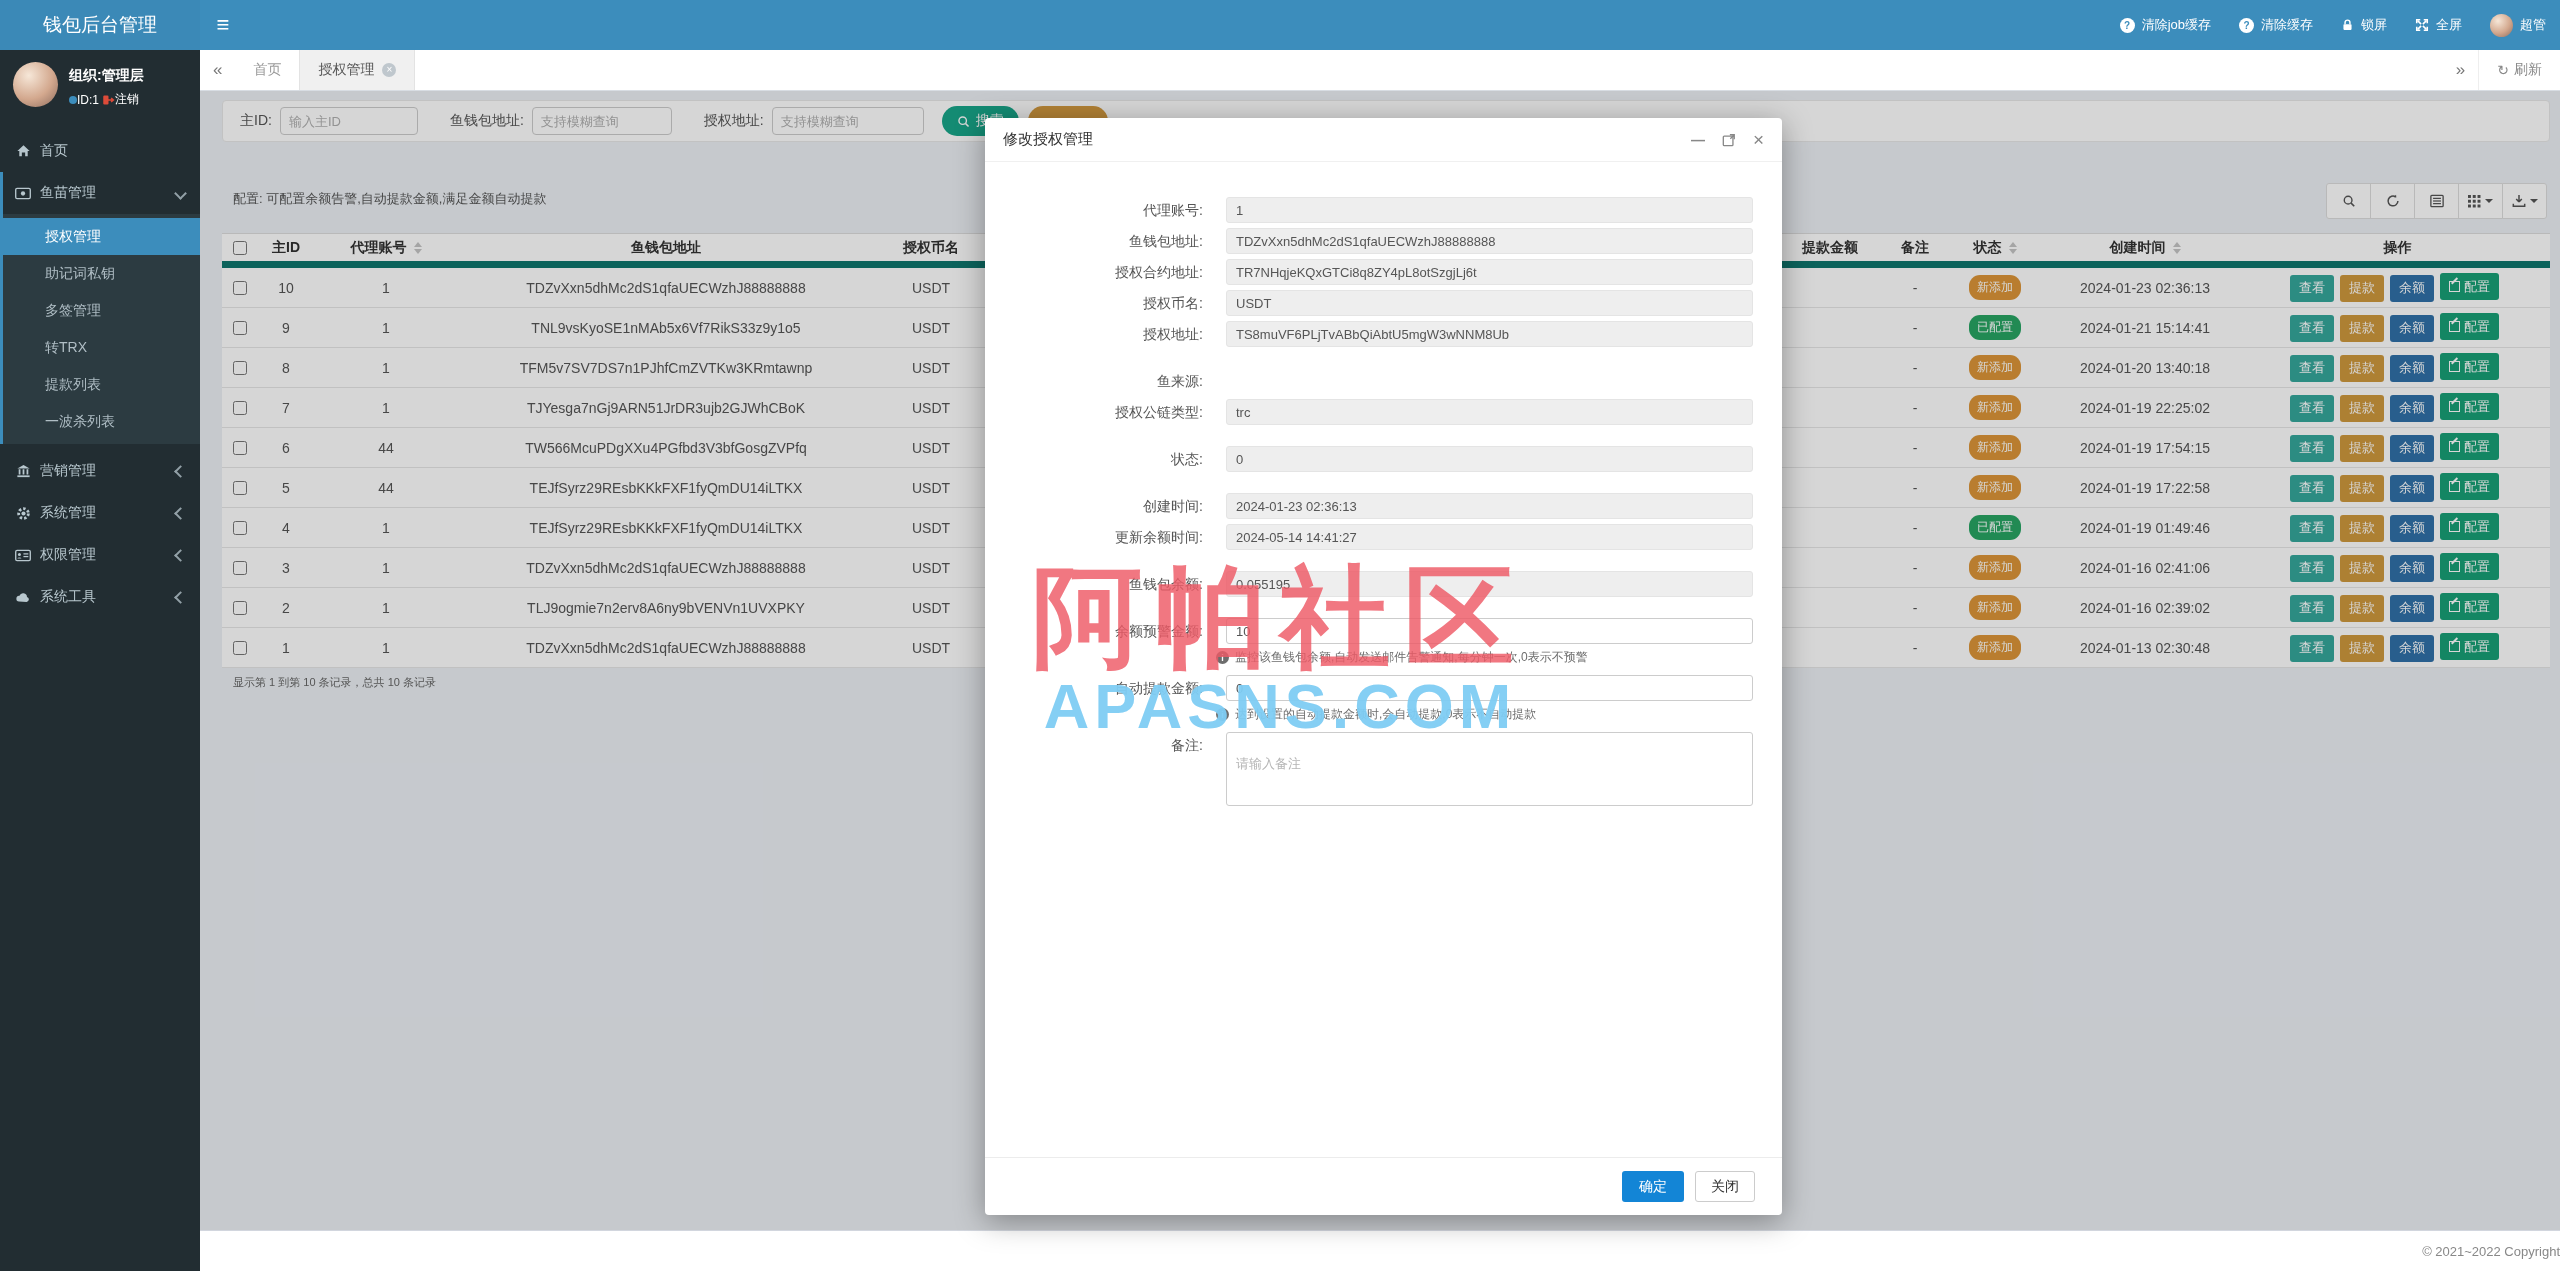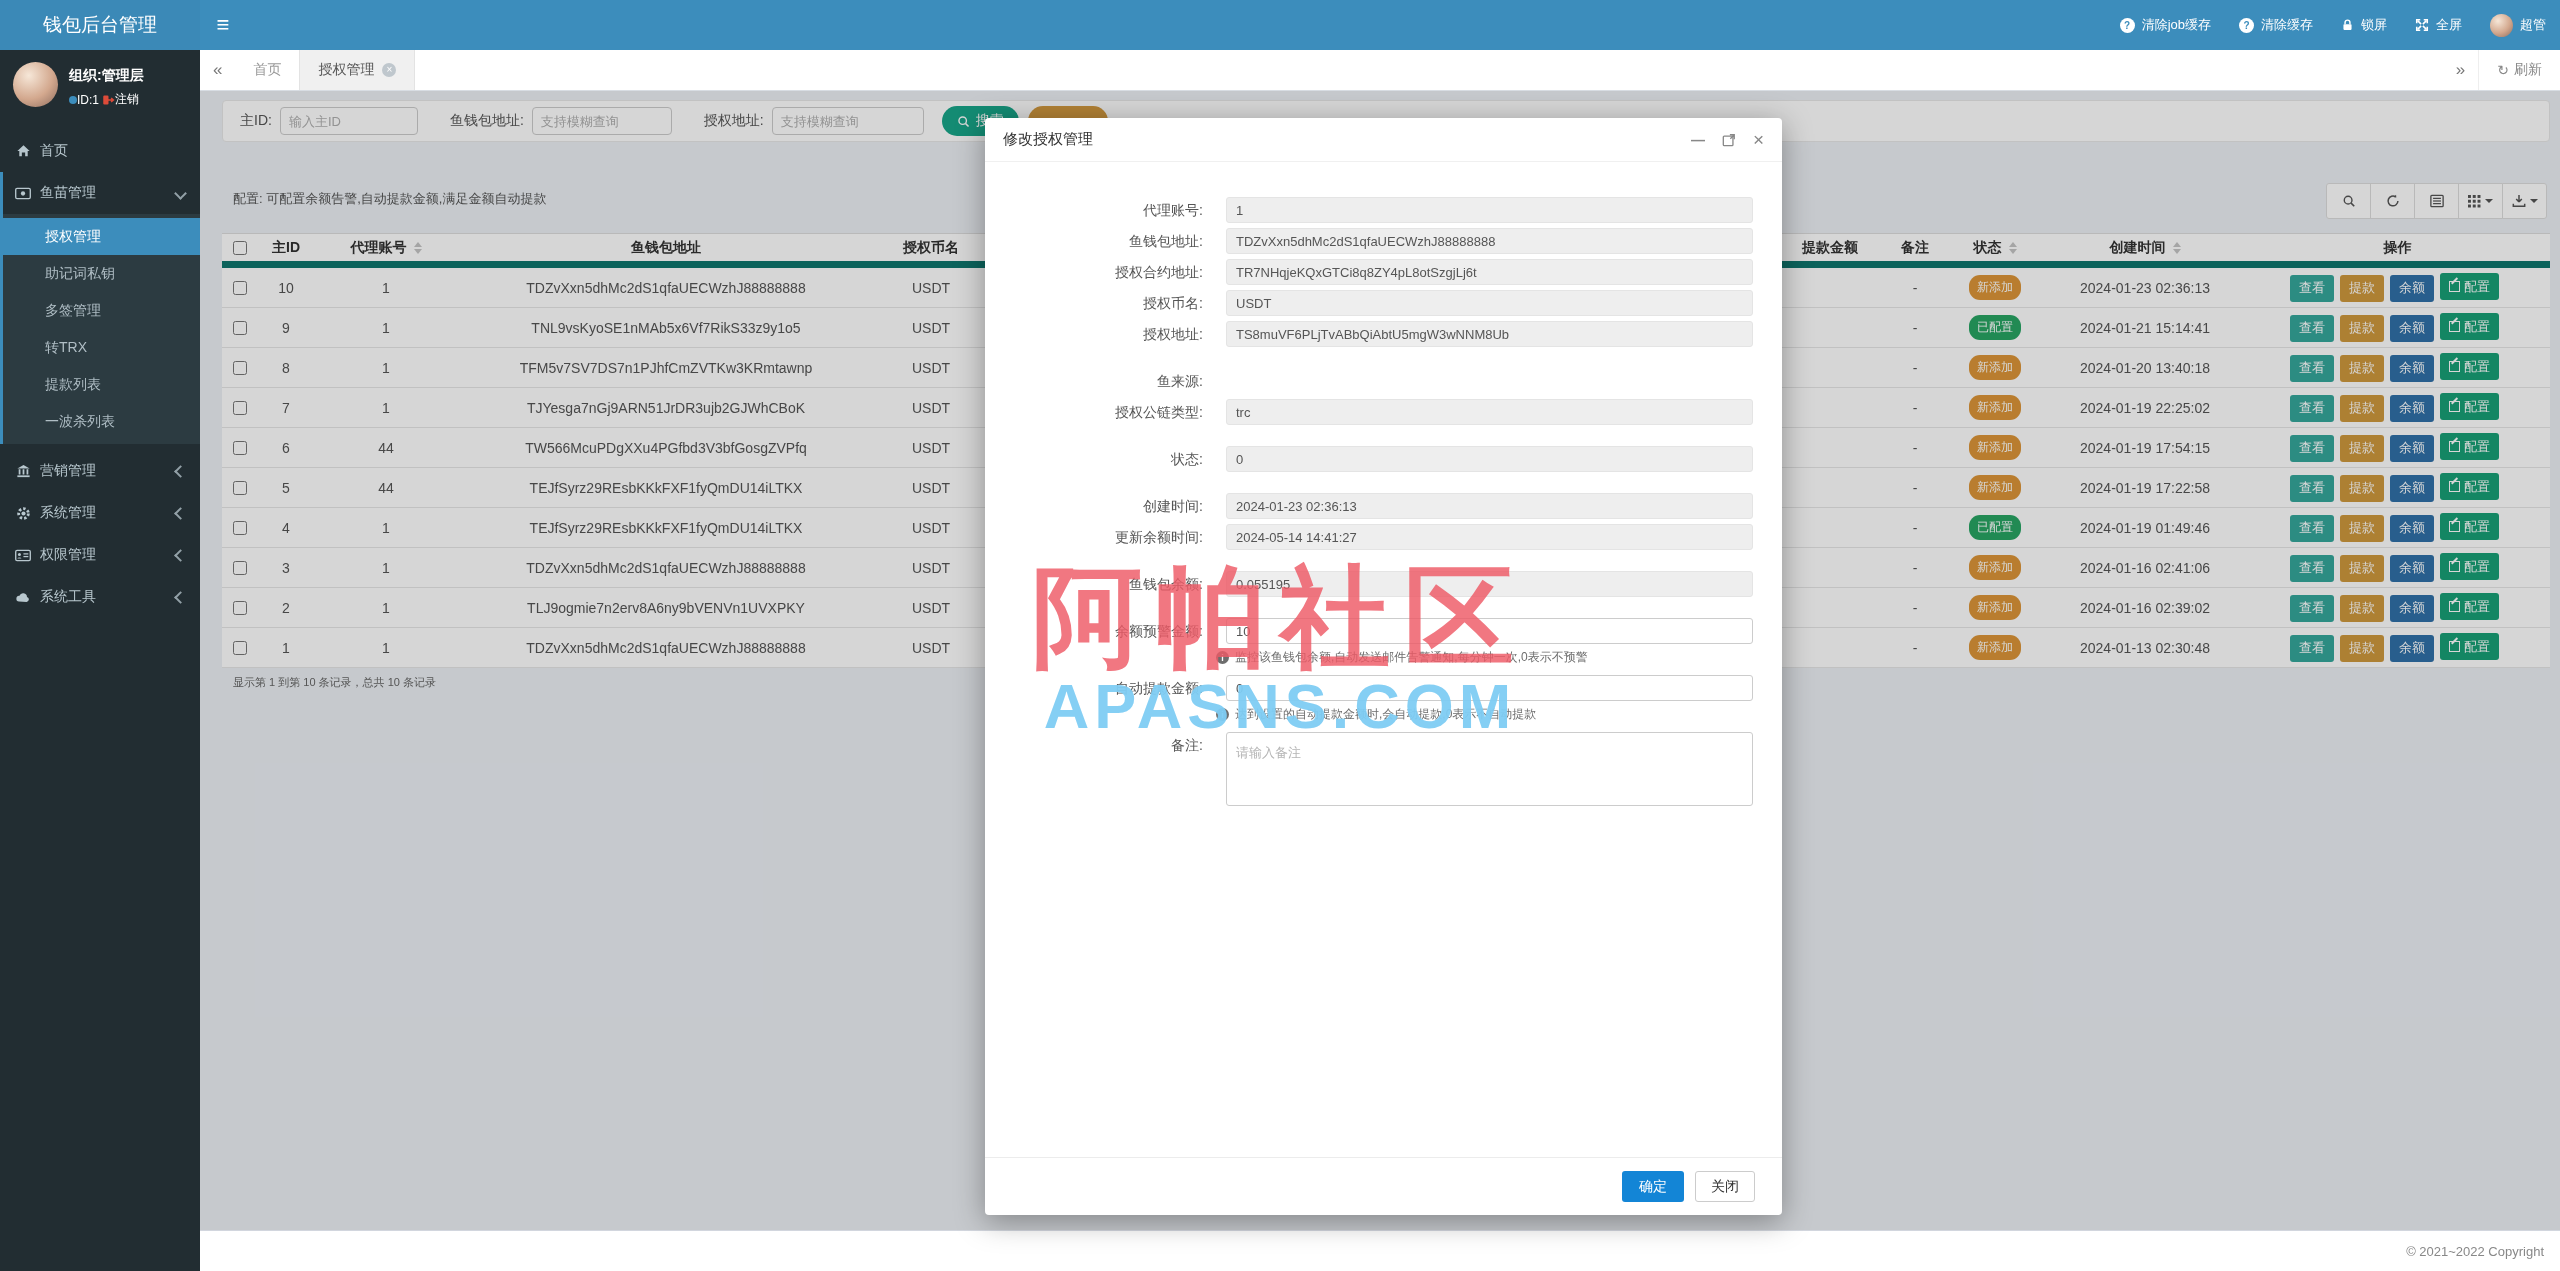--- a/index.html
+++ b/index.html
@@ -90,40 +90,40 @@
   .abtn{display:inline-flex;align-items:center;gap:4px;height:27px;padding:0 9px;border-radius:3px;color:#fff;
         font-size:13px;margin-right:6px;cursor:pointer}
   .abtn-0{background:#35a79b}.abtn-1{background:#cf993d}.abtn-2{background:#3071a9}.abtn-3{background:#18a076}
   .edit-ic{width:9px;height:9px;border:1px solid #fff;position:relative;display:inline-block}
   .edit-ic:after{content:"";position:absolute;left:1px;top:1px;width:8px;height:1.5px;background:#fff;transform:rotate(-45deg);transform-origin:left top}
   .rcheck{width:14px;height:14px;cursor:pointer}
   .summary{position:absolute;left:33px;top:585px;color:#666;font-size:11px}
 
   
   .footer{position:absolute;left:200px;right:0;bottom:0;height:40px;background:#fff;border-top:1px solid #d2d6de;
-          display:flex;align-items:center;justify-content:flex-end;padding-right:16px;color:#888;font-size:13px;z-index:20}
+          display:flex;align-items:center;justify-content:flex-end;padding-right:0;color:#888;font-size:13px;z-index:20}
 
   
   .modal{position:absolute;left:985px;top:118px;width:797px;height:1097px;background:#fff;border-radius:4px;
          box-shadow:0 6px 30px rgba(0,0,0,.35);z-index:60}
   .modal-header{height:43px;display:flex;align-items:center;padding:0 18px;border-bottom:1px solid #f0f0f0}
   .modal-title{font-size:15px;color:#333}
   .modal-icons{margin-left:auto;display:flex;align-items:center;gap:17px;color:#888}
   .mi-btn{cursor:pointer;display:flex;align-items:center;justify-content:center;height:16px}
   .mi-min{font-size:14px;font-weight:bold;line-height:10px}
   .mi-close{font-size:19px;line-height:14px}
   .modal-body{position:absolute;top:44px;left:0;right:0;bottom:57px;overflow:hidden;padding-top:35px}
   .form-row{display:flex;align-items:flex-start;margin-bottom:5px}
   .form-row.gap{margin-top:21px}
   .flabel{width:218px;text-align:right;padding-right:23px;color:#555;font-size:14px;flex:none;line-height:26px}
   .fctrl{width:527px}
   .fi{width:100%;height:26px;box-sizing:border-box;border:1px solid #e4e4e4;background:#eee;border-radius:3px;
       padding:0 9px;font-size:13px;color:#555;font-family:inherit}
   .fi.editable{background:#fff;border-color:#ccc}
-  textarea.fi{height:74px;padding:11px 9px;resize:none;background:#fff;border-color:#ccc}
+  textarea.fi{height:74px;padding:22px 9px;resize:none;background:#fff;border-color:#ccc}
   textarea.fi::placeholder,.fi::placeholder{color:#b5b5b5}
   .fnote{margin:5px 0 9px 231px;font-size:12px;color:#6d6d6d;display:flex;align-items:center;gap:6px}
   .info-ic{width:13px;height:13px;border-radius:50%;background:#6d6d6d;color:#fff;font-size:9px;font-weight:bold;
            display:inline-flex;align-items:center;justify-content:center;font-style:normal;flex:none}
   .modal-footer{position:absolute;bottom:0;left:0;right:0;height:57px;border-top:1px solid #ececec;
                 display:flex;align-items:center;justify-content:flex-end;padding:0 27px;gap:11px}
   .btn-ok{height:31px;padding:0 17px;background:#1385d6;color:#fff;border:none;border-radius:3px;font-size:14px;
           cursor:pointer;font-family:inherit}
   .btn-cancel{height:31px;padding:0 15px;background:#fff;border:1px solid #ccc;border-radius:3px;color:#333;
               font-size:14px;cursor:pointer;font-family:inherit}

